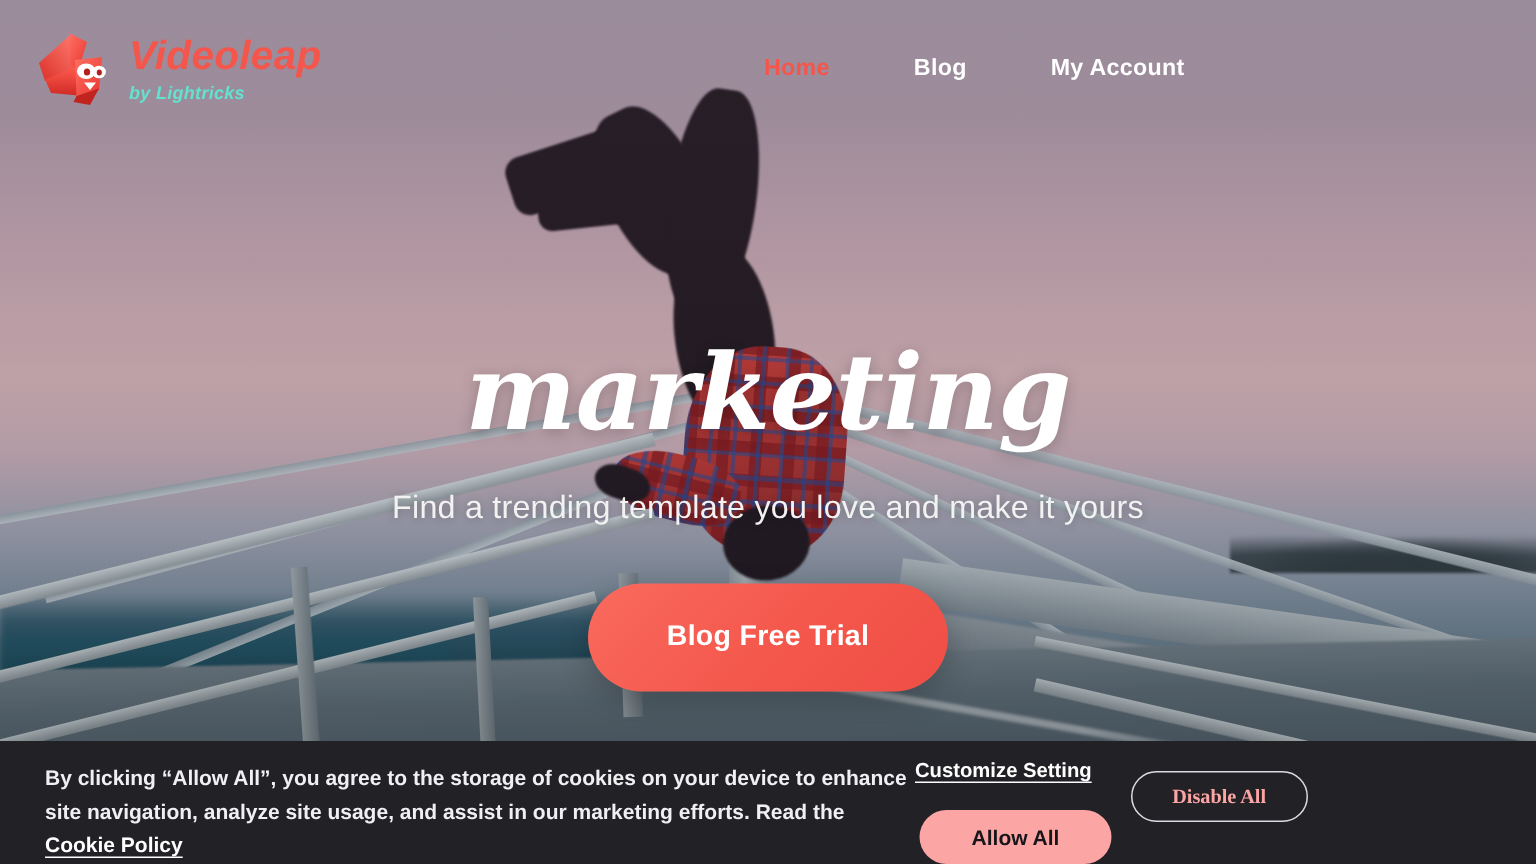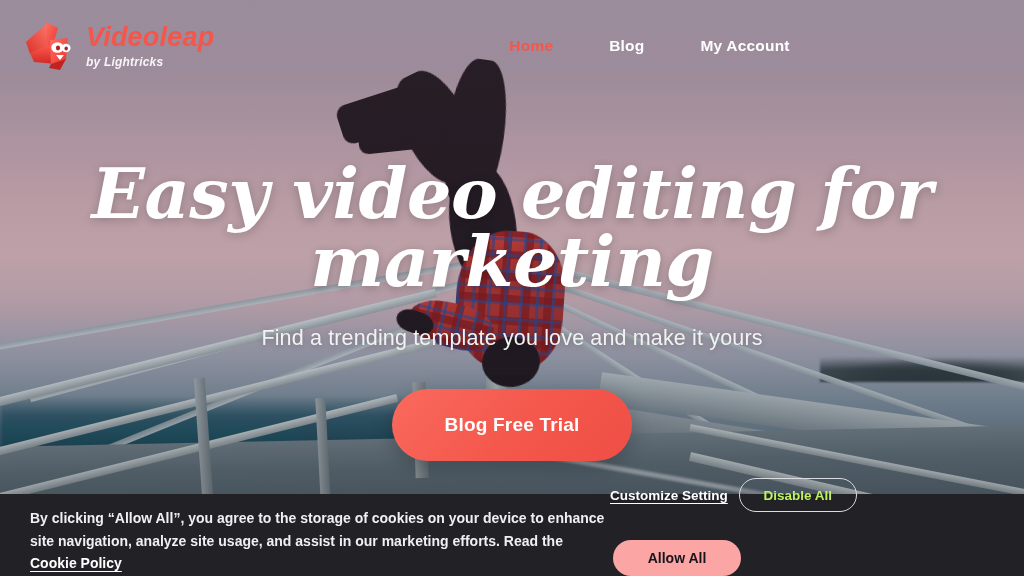--- a/index.html
+++ b/index.html
@@ -197,21 +197,21 @@
   .brand-name {
     font-size: 27px;
     font-weight: 700;
     color: #f4564c;
     letter-spacing: 0.2px;
   }
   .brand-sub {
     margin-top: 5px;
     font-size: 12px;
     font-weight: 600;
-    color: #ffffff;
+    color: #5eead4;
     opacity: 0.92;
     letter-spacing: 0.2px;
   }
 
   .nav {
     display: flex;
     align-items: center;
     gap: 56px;
     margin-left: 295px;
   }
@@ -307,43 +307,44 @@
     text-underline-offset: 2.5px;
     cursor: pointer;
     white-space: nowrap;
   }
 
   .cookie-actions {
     position: absolute;
     left: 610px; top: -16px;
     display: flex;
     align-items: center;
-    gap: 11px;
+    gap: 26px;
     justify-content: space-between;
   }
   .customize-link {
     font-size: 13.5px;
     font-weight: 700;
     color: #ffffff;
     text-decoration: underline;
     text-underline-offset: 2.5px;
     cursor: pointer;
     white-space: nowrap;
   }
   .btn-outline {
     width: 118px; height: 34px;
     border: 1px solid #d9dce0;
     border-radius: 17px;
     background: transparent;
-    color: #bef264;
-    font-family: Liberation Sans, sans-serif;
+    color: #fca5a5;
+    font-family: Liberation Serif, serif;
     font-size: 13.5px;
     font-weight: 700;
     cursor: pointer;
     white-space: nowrap;
+    margin-top: 36px;
   }
   .btn-light {
     position: absolute;
     left: 613px; top: 46px;
     width: 128px; height: 36px;
     border: none;
     border-radius: 18px;
     background: #fca5a5;
     color: #15151a;
     font-family: "Liberation Sans", sans-serif;
@@ -444,21 +445,21 @@
     <nav class="nav">
       <a href="#" class="active">Home</a>
       <a href="#">Blog</a>
       <a href="#">My Account</a>
     </nav>
 
   </div>
 
   <div class="hero">
     <h1 class="hero-title">
-      <span>Easy video editing for</span><br>
+      <br>
       <span>marketing</span>
     </h1>
     <p class="hero-sub">Find a trending template you love and make it yours</p>
     <button class="hero-cta">Blog Free Trial</button>
   </div>
 
   <div class="cookie-banner">
     <p class="cookie-text"><span>By clicking “Allow All”, you agree to the storage of cookies on your device to enhance site navigation, analyze site usage, and assist in our marketing efforts. Read the </span><span class="cookie-link">Cookie Policy</span></p>
 
     <div class="cookie-actions">

